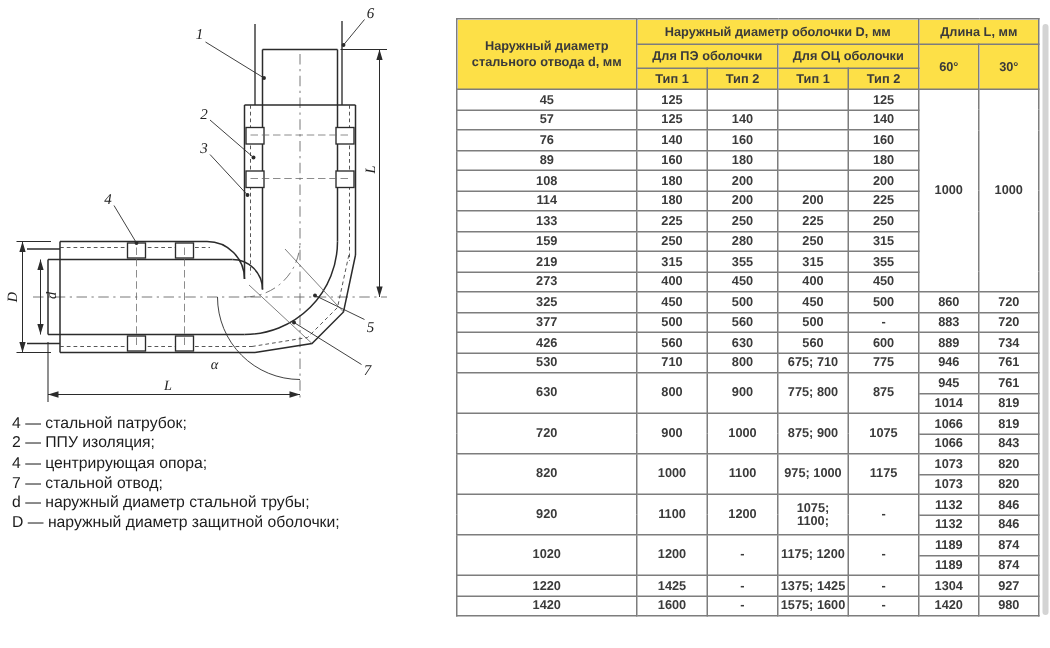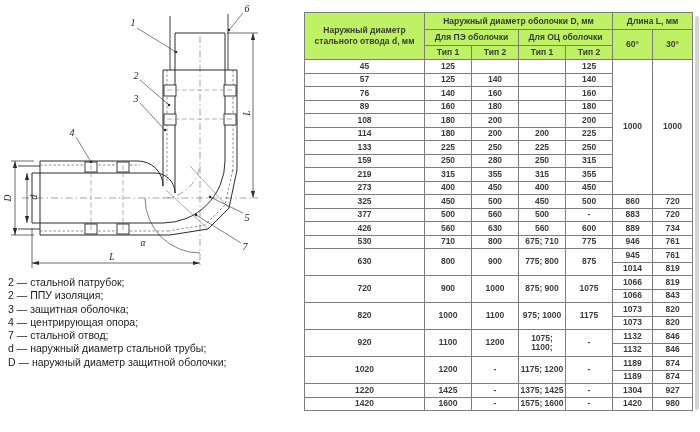--- a/index.html
+++ b/index.html
@@ -15,21 +15,21 @@
   
   .legend { position:absolute; left:8px; top:276px; width:294px; }
   .legend-item { font-size:10.5px; line-height:13.3px; color:#1c1c1c; white-space:nowrap; }
   
   .table-wrap { position:absolute; left:304px; top:12px; width:388px; }
   table.spec { width:100%; border-collapse:collapse; table-layout:fixed; }
   table.spec th, table.spec td {
     border:1px solid #7d7d7d; text-align:center; vertical-align:middle;
     font-size:8.5px; color:#3a3a3a; padding:0 1px; overflow:hidden;
   }
-  table.spec th { background:#bef264; font-weight:700; line-height:1.25; }
+  table.spec th { background:#fde047; font-weight:700; line-height:1.25; }
   table.spec thead tr.h1 th { height:16px; }
   table.spec thead tr.h2 th { height:15px; }
   table.spec thead tr.h3 th { height:13px;margin-top:22px; }
   table.spec tbody td { height:12.5px; font-weight:700; background:#fff; line-height:1.1; }
   .scrollbar {
     position:absolute; right:1px; top:16px; width:4px; height:394px;
     background:#d4d4d4; border-radius:2px;
   }
 </style>
 </head>
@@ -163,23 +163,22 @@
         <text class="callout-label" x="136" y="102" text-anchor="middle">3</text>
         <text class="callout-label" x="72" y="136" text-anchor="middle">4</text>
         <text class="callout-label" x="247" y="221" text-anchor="middle">5</text>
         <text class="callout-label" x="247" y="12" text-anchor="middle">6</text>
         <text class="callout-label" x="245" y="250" text-anchor="middle">7</text>
       </g>
     </svg>
   </div>
 
   <div class="legend">
-      <div class="legend-item">2 — стальной патрубок;</div>
+      <div class="legend-item">4 — стальной патрубок;</div>
       <div class="legend-item">2 — ППУ изоляция;</div>
-      <div class="legend-item">3 — защитная оболочка;</div>
       <div class="legend-item">4 — центрирующая опора;</div>
       <div class="legend-item">7 — стальной отвод;</div>
       <div class="legend-item">d — наружный диаметр стальной трубы;</div>
       <div class="legend-item">D — наружный диаметр защитной оболочки;</div>
     </div>
 
   <div class="table-wrap">
     <table class="spec">
       <colgroup>
         <col style="width:120px">

